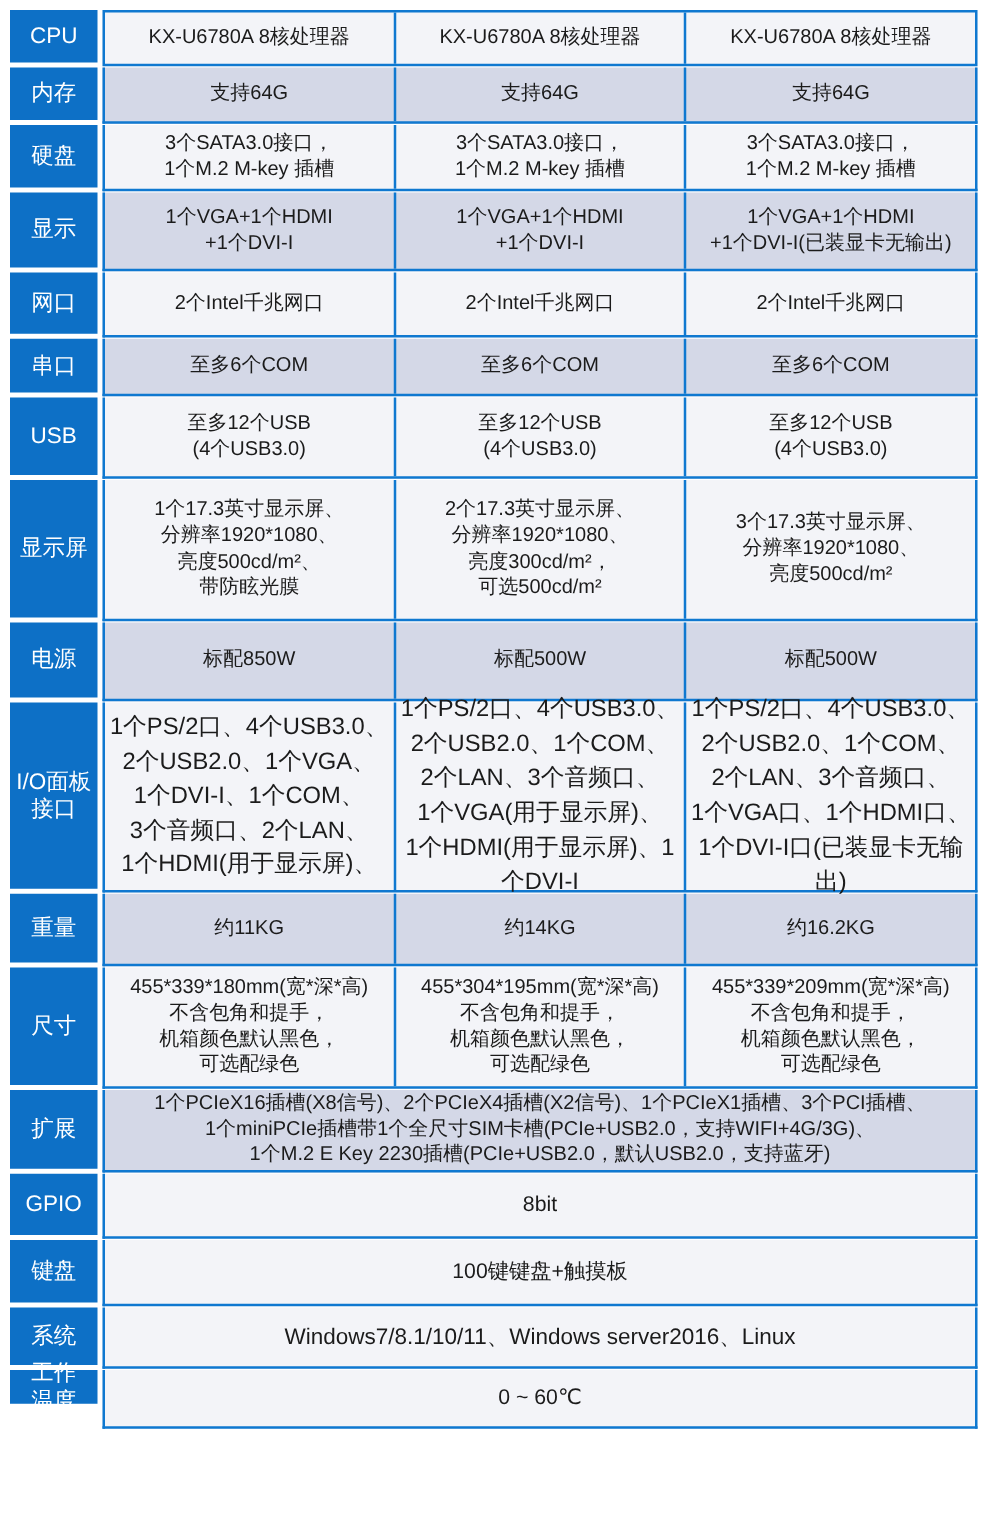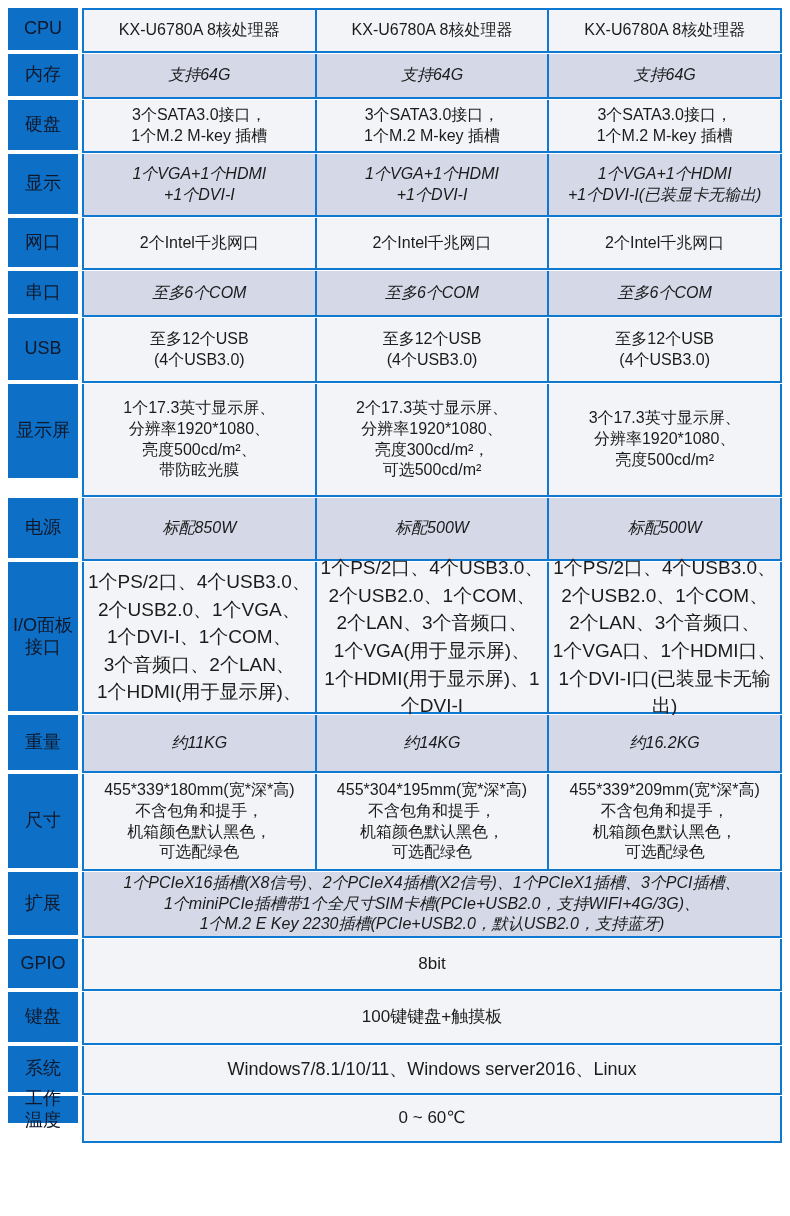--- a/index.html
+++ b/index.html
@@ -13,40 +13,40 @@
     --line:#0f78d0;
     --lav:#d4d8e7;
     --lite:#f3f4f8;
   }
   .spec-table{
     position:absolute;left:8px;top:8px;width:774px;
   }
   .row{display:flex;margin-bottom:1px;}
   .hd{
     width:70px;min-width:70px;margin-right:4px;height:calc(100% - 3px);
-    background:var(--hd-blue);color:#0f172a;
+    background:var(--hd-blue);color:#ffffff;
     display:flex;align-items:center;justify-content:center;text-align:center;
     font-size:18px;font-weight:500;white-space:pre-line;line-height:1.22;
     align-self:flex-start;
   }
   .row{height:45px;}
   .hd{height:42px;}
   
   .cells{
     flex:1;display:flex;box-sizing:border-box;
     border:2px solid var(--line);border-top:none;
   }
   .row:first-child .cells{border-top:2px solid var(--line);}
   .cell{
     flex:1;display:flex;align-items:center;justify-content:center;
     text-align:center;white-space:pre-line;
     font-size:16px;line-height:1.3;padding:1px 2px;box-sizing:border-box;
   }
   .cell + .cell{border-left:2px solid var(--line);}
-  .lav .cells{background:var(--lav);font-style:italic;}
+  .lav .cells{background:var(--lav);}
   .lite .cells{background:var(--lite);}
   .row-io .cell{font-size:19px;line-height:1.45;}
   .span-row .cell{font-size:17px;}
   .sys-row .cell{font-size:18px;}
 </style>
 </head>
 <body>
 
 <div class="spec-table">
 
@@ -116,21 +116,21 @@
       <div class="cell">至多12个USB
 (4个USB3.0)</div>
       <div class="cell">至多12个USB
 (4个USB3.0)</div>
       <div class="cell">至多12个USB
 (4个USB3.0)</div>
     </div>
   </div>
 
   <div class="row lite" style="height:113px">
-    <div class="hd" style="height:94px">显示屏</div>
+    <div class="hd" style="height:110px">显示屏</div>
     <div class="cells">
       <div class="cell">1个17.3英寸显示屏、
 分辨率1920*1080、
 亮度500cd/m²、
 带防眩光膜</div>
       <div class="cell">2个17.3英寸显示屏、
 分辨率1920*1080、
 亮度300cd/m²，
 可选500cd/m²</div>
       <div class="cell">3个17.3英寸显示屏、

